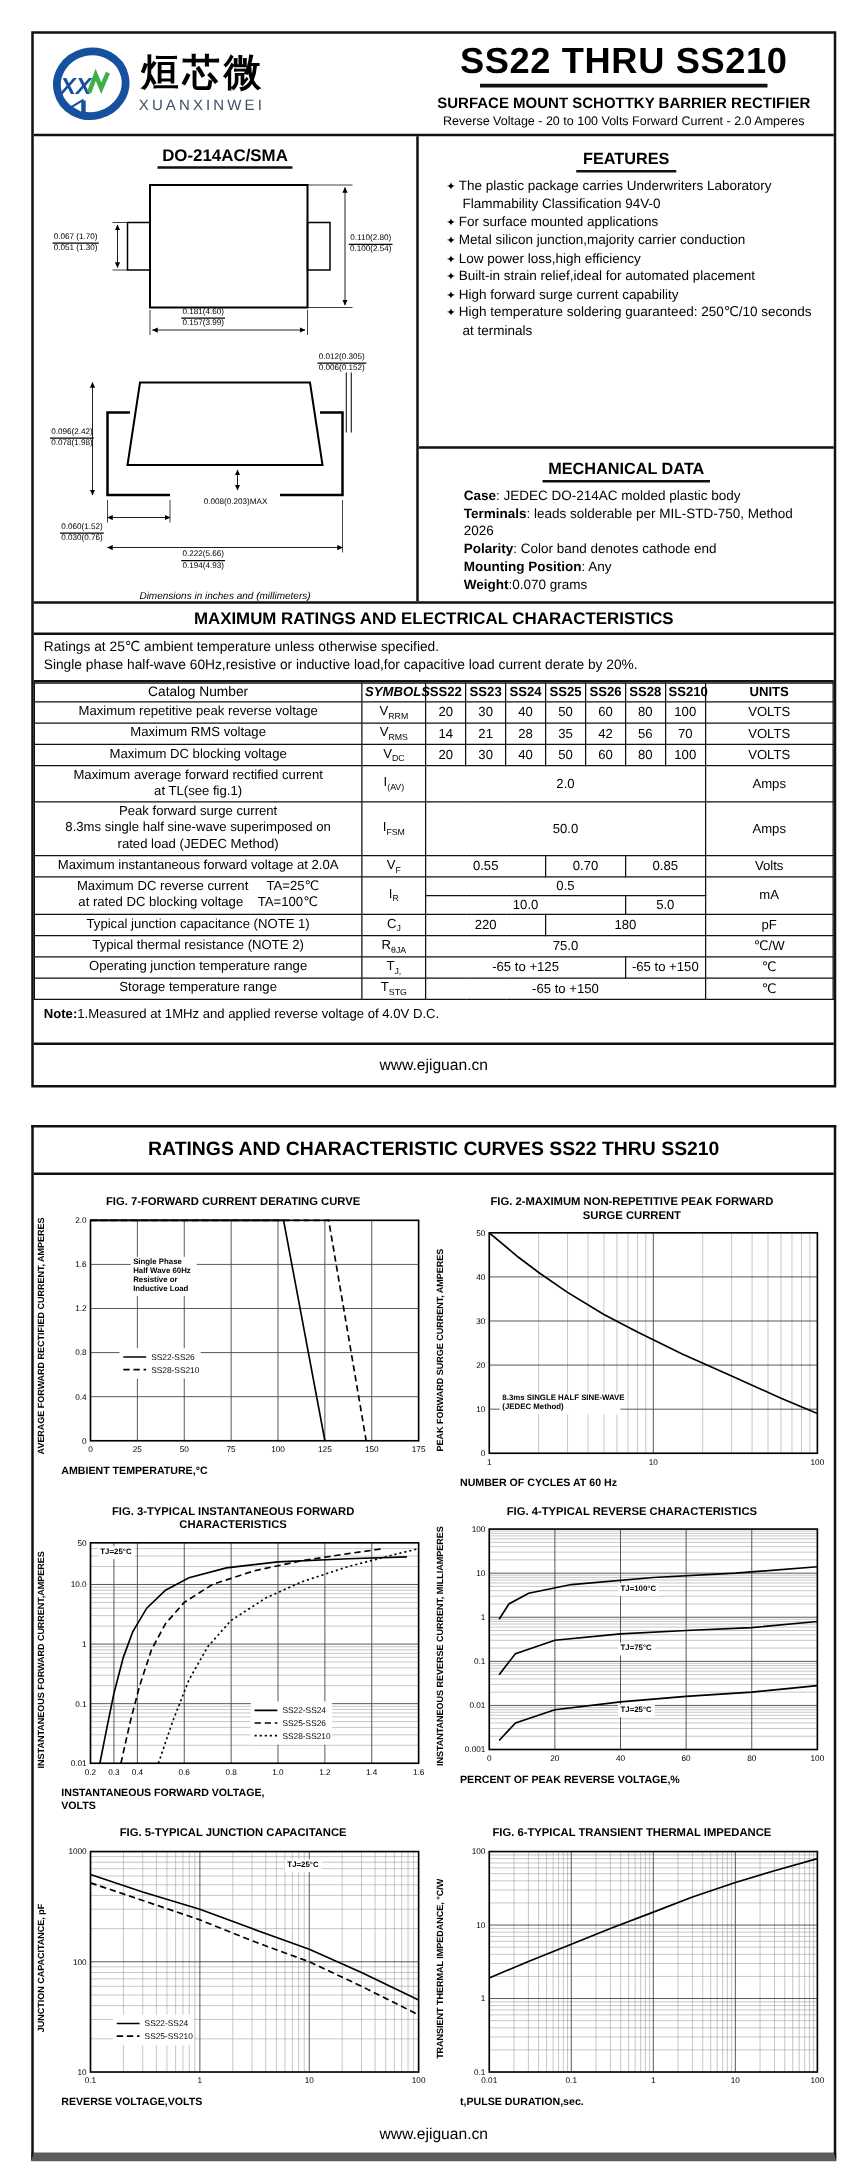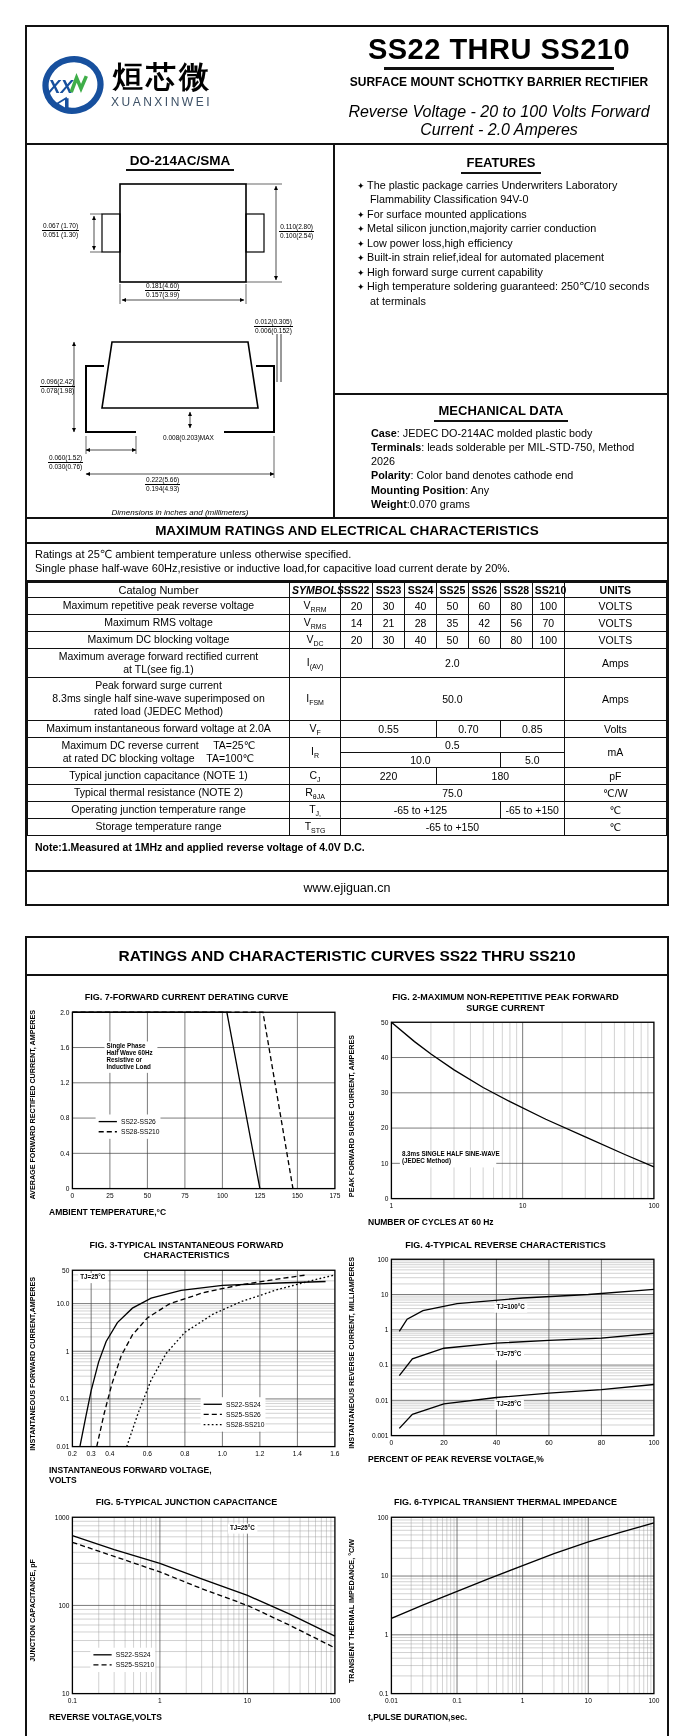--- a/index.html
+++ b/index.html
@@ -12,21 +12,21 @@
   
   .hdr{display:flex;border-bottom:2px solid #111;}
   .hdr-left{width:290px;display:flex;align-items:center;padding:8px 0 8px 14px;text-align:right;}
   .logo-txt{margin-left:6px;}
   .logo-cn{font-size:30px;font-weight:bold;letter-spacing:3px;line-height:1;}
   .logo-en{font-size:12px;color:#3d5166;letter-spacing:2.5px;margin-top:3px;}
   .hdr-right{flex:1;text-align:center;padding:6px 8px 4px;}
   .doc-title{font-size:29px;font-weight:bold;letter-spacing:.5px;}
   .title-rule{width:72%;height:3px;background:#111;margin:1px auto 5px;}
   .doc-sub{font-size:12px;font-weight:bold;text-align:center;}
-  .doc-tag{font-size:16px;font-style:italic;margin-top:14px;}
+  .doc-tag{font-size:10px;margin-top:3px;}
 
   
   .cols{display:flex;min-height:347px;}
   .col-l{width:306px;border-right:2px solid #111;position:relative;padding-top:8px;}
   .col-r{flex:1;display:flex;flex-direction:column;}
   .pkg-name{font-size:13.5px;font-weight:bold;text-align:center;}
   .pkg-name span{border-bottom:2px solid #111;padding:0 4px 1px;}
   .pkg-draw{position:relative;width:280px;margin:4px auto 0;}
   .pkg-draw svg{display:block;}
   .dim{position:absolute;font-size:6.5px;line-height:1.25;text-align:center;white-space:nowrap;}
@@ -47,21 +47,21 @@
   .banner{border-bottom:2px solid #111;text-align:center;font-weight:bold;font-size:13.5px;padding:4px 0;}
   .conds{border-bottom:2px solid #111;font-size:11px;line-height:1.3;padding:3px 8px 4px;}
   table.ratings{width:100%;border-collapse:collapse;table-layout:fixed;font-size:10.5px;}
   table.ratings th,table.ratings td{border:1px solid #111;padding:1px 2px;text-align:center;vertical-align:middle;}
   table.ratings th{font-weight:bold;font-size:10.5px;}
   th.sym-h{font-style:italic;font-weight:normal;font-size:9.5px;}
   td.lbl{text-align:left;padding-left:7px;line-height:1.25;}
   td.sym{font-size:10.5px;}
   td.sym sub,{font-size:7px;}
   sub{font-size:7px;}
-  .notes{font-size:10.5px;line-height:1.5;padding:4px 8px 14px;border-bottom:2px solid #111;font-weight:bold;}
+  .notes{font-size:10.5px;line-height:1.5;padding:4px 8px 14px;border-bottom:2px solid #111;}
   .notes .n2{padding-left:26px;}
   .foot{font-size:12.5px;text-align:center;padding:9px 0;}
 
   
   .p2-head{border-bottom:2px solid #111;text-align:center;font-weight:bold;font-size:15.5px;padding:9px 0;}
   #figs{display:grid;grid-template-columns:1fr 1fr;column-gap:4px;row-gap:12px;padding:16px 4px 4px 2px;}
   .fig{position:relative;}
   .fig-title{font-size:9px;font-weight:bold;text-align:center;line-height:1.2;margin-bottom:2px;}
   .fig-row{display:flex;align-items:center;}
   .ylab{writing-mode:vertical-rl;transform:rotate(180deg);font-size:7.2px;font-weight:bold;text-align:center;line-height:1.05;width:13px;max-height:195px;overflow:hidden;}

